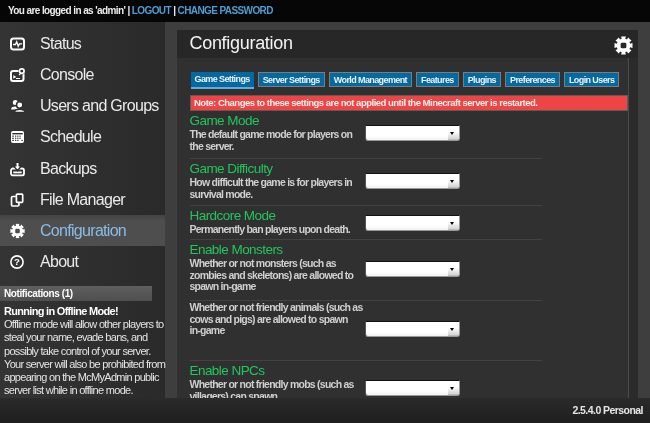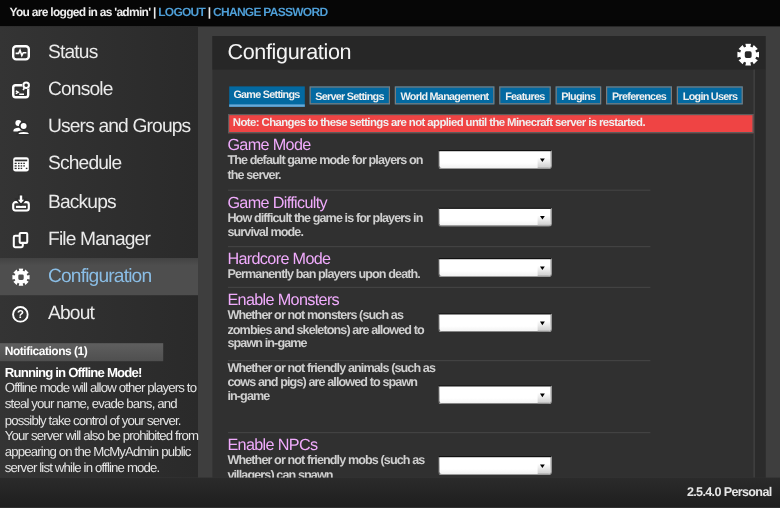--- a/index.html
+++ b/index.html
@@ -6,34 +6,34 @@
 html,body { width:650px; height:423px; overflow:hidden; }
 body { position:relative; background:#3e3e3e; font-family:"Liberation Sans", sans-serif; }
 #topbar { position:absolute; left:0; top:0; width:650px; height:22px; background:#060606; color:#ececec; font-size:10px; font-weight:bold; line-height:22px; padding-left:8px; letter-spacing:-0.6px; }
 #topbar a { color:#4e9ed6; text-decoration:none; }
 #sidebar { position:absolute; left:0; top:22px; width:165px; height:376px; background:linear-gradient(90deg,#343434,#2a2a2a); }
 .mi { position:absolute; left:0; width:165px; height:27px; }
 .mi .lbl { position:absolute; left:40px; top:50%; transform:translateY(-50%); font-size:16px; color:#eaeaea; white-space:nowrap; letter-spacing:-0.7px; }
 .mi svg { position:absolute; left:10px; top:50%; transform:translateY(-50%); }
 .mi.active { background:linear-gradient(#434343,#4e4e4e 20%,#4e4e4e); }
 .mi.active .lbl { color:#8abde5; }
-#notifhead { position:absolute; left:0; top:264px; width:136px; height:15px; background:linear-gradient(#5f5f5f,#4f4f4f); color:#fdfdfd; font-size:10px; font-weight:bold; line-height:15px; padding-left:4px; letter-spacing:-0.4px; }
+#notifhead { position:absolute; left:0; top:264px; width:152px; height:15px; background:linear-gradient(#5f5f5f,#4f4f4f); color:#fdfdfd; font-size:10px; font-weight:bold; line-height:15px; padding-left:4px; letter-spacing:-0.4px; }
 #notifbody { position:absolute; left:4px; top:283px; width:162px; color:#e4e4e4; font-size:11px; line-height:13.2px; letter-spacing:-0.7px; white-space:nowrap; }
 #notifbody b { color:#fff; }
 #panel { position:absolute; left:177px; top:30px; width:461px; height:368px; background:#303030; }
 #titlebar { position:absolute; left:0; top:0; width:461px; height:28px; background:#272727; }
 #titlebar .t { position:absolute; left:12.5px; top:3px; font-size:18px; color:#f4f4f4; letter-spacing:-0.3px; }
 #titlebar svg { position:absolute; left:436.5px; top:5.5px; }
 #tabs { position:absolute; left:13.5px; top:42px; height:17px; }
 .tab { display:inline-block; vertical-align:top; height:15px; line-height:14px; font-size:9px; font-weight:bold; color:#f0f0f0; background:#0369a1; border:1px solid #7c7c7c; padding:0 4px; margin-right:4px; letter-spacing:-0.6px; }
 .tab.active { background:#0369a1; border:none; border-bottom:2px solid #68a9d8; height:16.5px; line-height:14.5px; }
 #notebar { position:absolute; left:12.5px; top:65px; width:438.5px; height:16px; background:#ef4444; border:1px solid #5c5c5c; color:#f0f0f0; font-size:9.5px; font-weight:bold; line-height:14px; padding-left:3.5px; letter-spacing:-0.5px; }
 #form { position:absolute; left:12.5px; top:81px; width:352.5px; }
 .sec { position:relative; border-bottom:1px solid #424242; padding:1px 0 0 0; }
-.sec .h { font-size:13.5px; color:#f0abfc; letter-spacing:-0.55px; line-height:17px; }
+.sec .h { font-size:13.5px; color:#22c55e; letter-spacing:-0.55px; line-height:17px; }
 .sec .d { font-size:10.5px; font-weight:bold; color:#cfcfcf; line-height:11.7px; letter-spacing:-0.75px; margin-top:0; white-space:nowrap; }
 .sel { position:absolute; left:175.5px; width:95px; height:16px; background:linear-gradient(#fff 70%,#f2f2f2); border:1px solid #999; border-top-color:#111; border-left-color:#555; border-radius:1px 1px 3px 3px; }
 .sel:before { content:""; position:absolute; right:0; top:2px; width:11px; height:12px; background:linear-gradient(rgba(255,255,255,0) 30%, #d5d5d5 90%, #ababab); border-radius:0 0 2px 0; }
 .sel:after { content:""; position:absolute; right:5px; top:6px; width:0; height:0; border-left:2px solid transparent; border-right:2px solid transparent; border-top:3px solid #000; }
 #scrollline { position:absolute; left:451px; top:28px; width:1px; height:340px; background:#4a4a4a; }
 #scrolltrack { position:absolute; left:452px; top:28px; width:9px; height:340px; background:#2b2b2b; }
 #footer { position:absolute; left:0; top:398px; width:650px; height:25px; background:linear-gradient(#2b2b2b,#1e1e1e); }
 #footer .v { position:absolute; right:7px; top:0; line-height:25px; font-size:10.5px; font-weight:bold; color:#e6e6e6; letter-spacing:-0.55px; }
 </style>
 </head>

